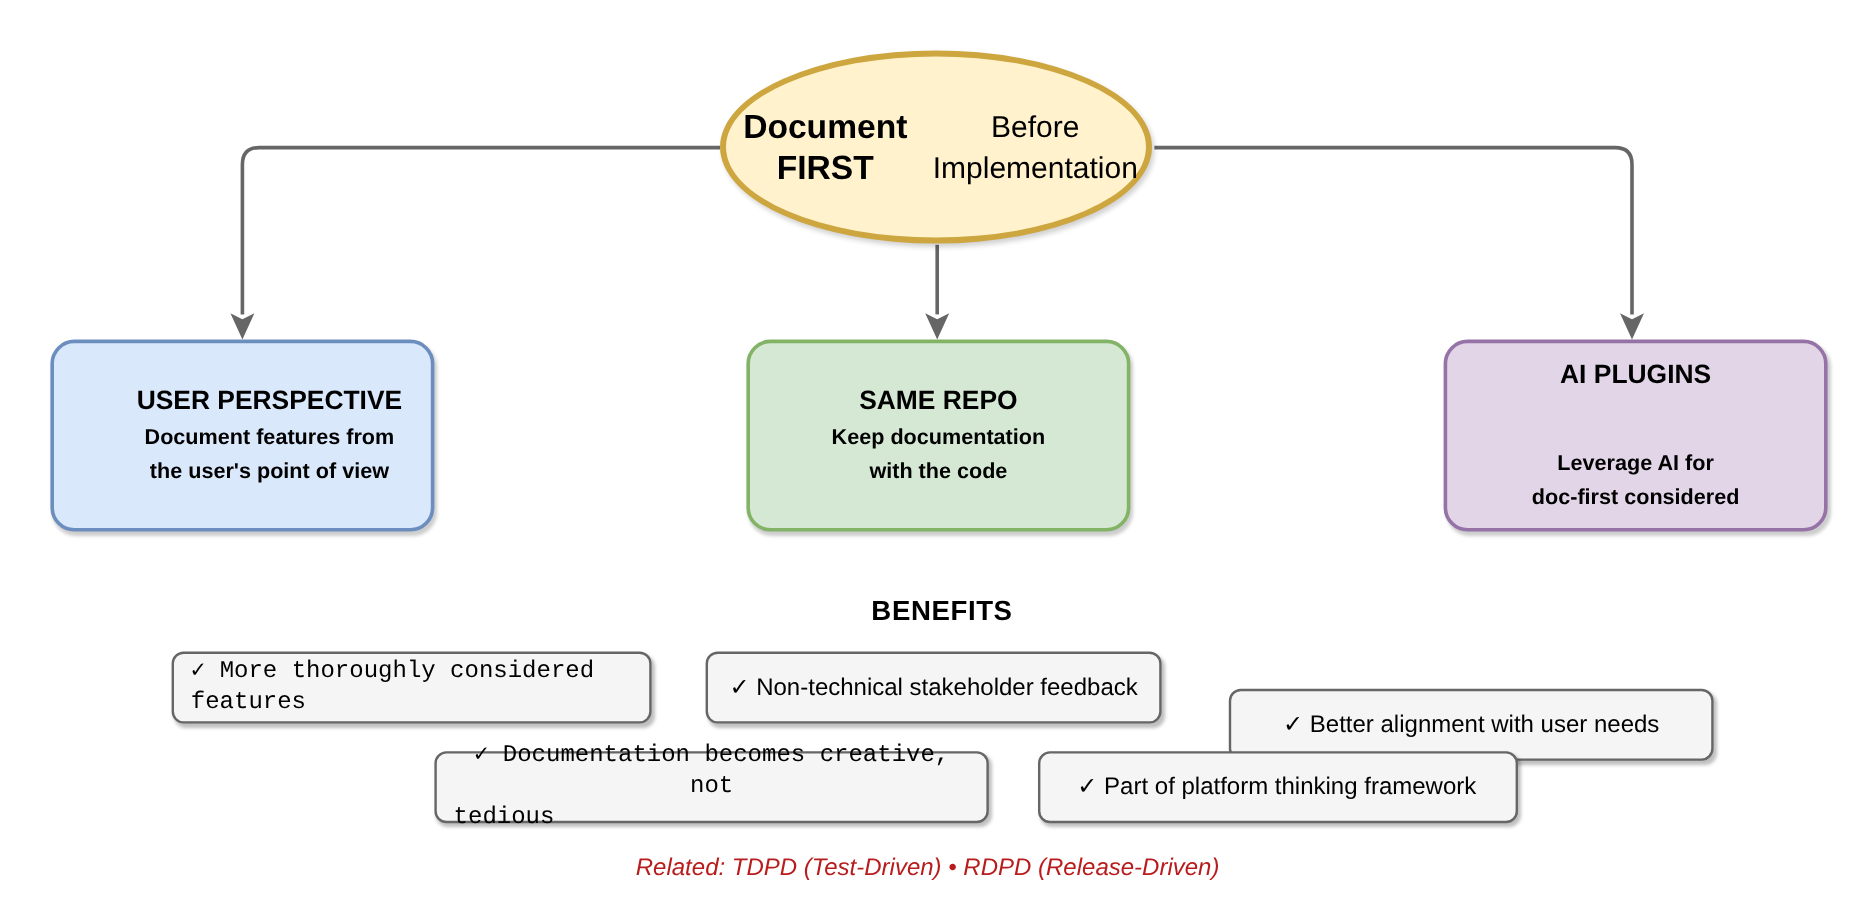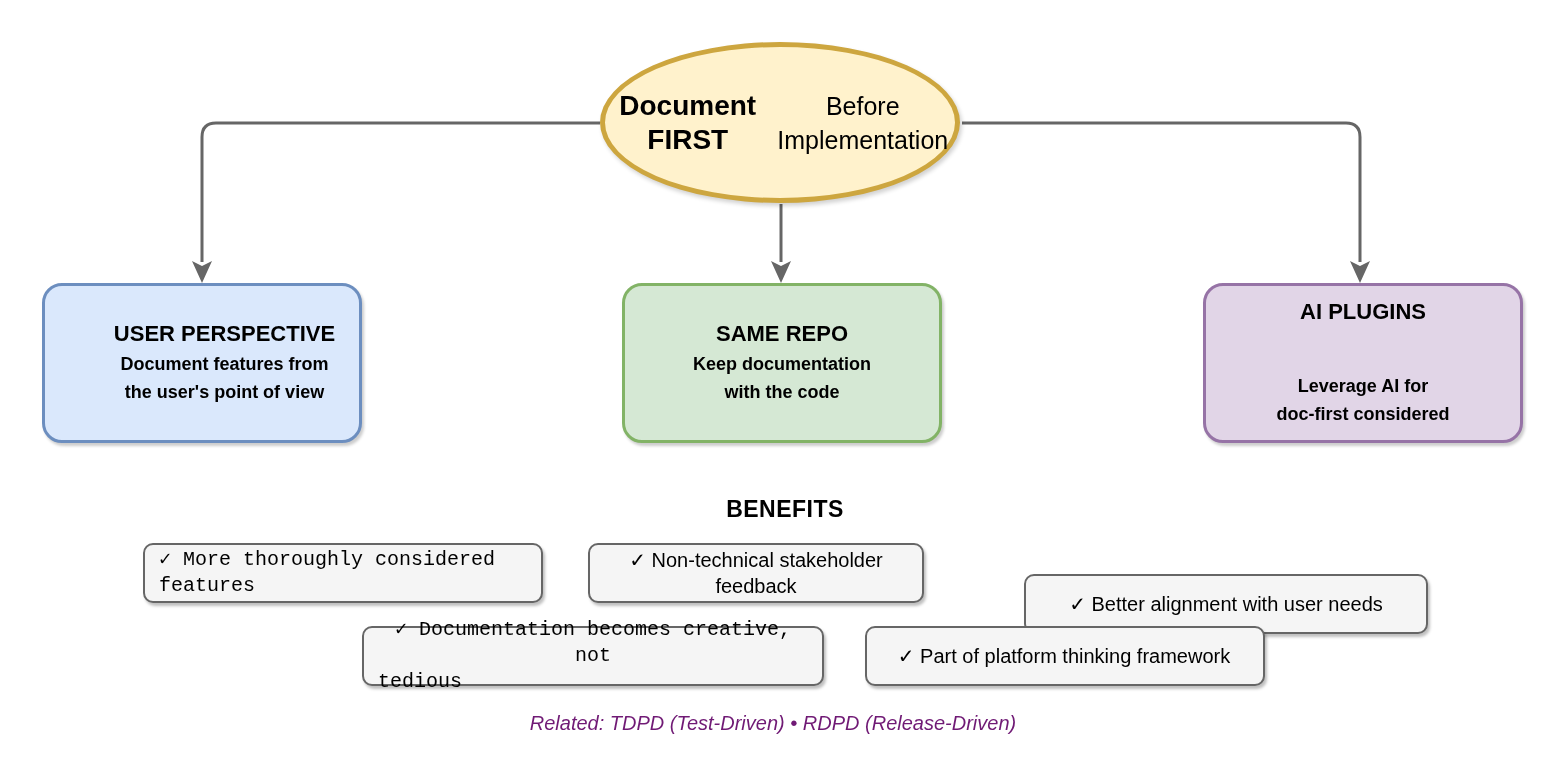--- a/index.html
+++ b/index.html
@@ -77,33 +77,33 @@
     justify-content: center;
     font-size: 20px;
     line-height: 26px;
     box-shadow: 2px 3px 3px rgba(0,0,0,0.25);
     padding: 0 14px;
   }
   .benefit .line { display: block; }
   .benefit.align-left   { align-items: flex-start; text-align: center; font-family: Liberation Mono, monospace; }
   .benefit.align-center { align-items: center; text-align: center; }
   .benefit-1 { left: 143px;  top: 543px; width: 400px; }
-  .benefit-2 { left: 588px;  top: 543px; width: 336px; }
+  .benefit-2 { left: 588px;  top: 543px; width: 380px; }
   .benefit-3 { left: 1024px; top: 574px; width: 404px; }
   .benefit-4 { left: 362px;  top: 626px; width: 462px; }
   .benefit-5 { left: 865px;  top: 626px; width: 400px; padding-left: 12px; }
 
   .footer-note {
     position: absolute;
     left: 0; top: 712px;
     width: 1546px;
     text-align: center;
     font-size: 20px;
     font-style: italic;
-    color: #701a75;
+    color: #b91c1c;
   }
 </style>
 </head>
 <body>
 
 <div class="canvas">
 
   <svg class="connectors" viewBox="0 0 1546 766">
 
     <path d="M 600 123 H 216 Q 202 123 202 137 V 262" fill="none" stroke="#666666" stroke-width="3"></path>

